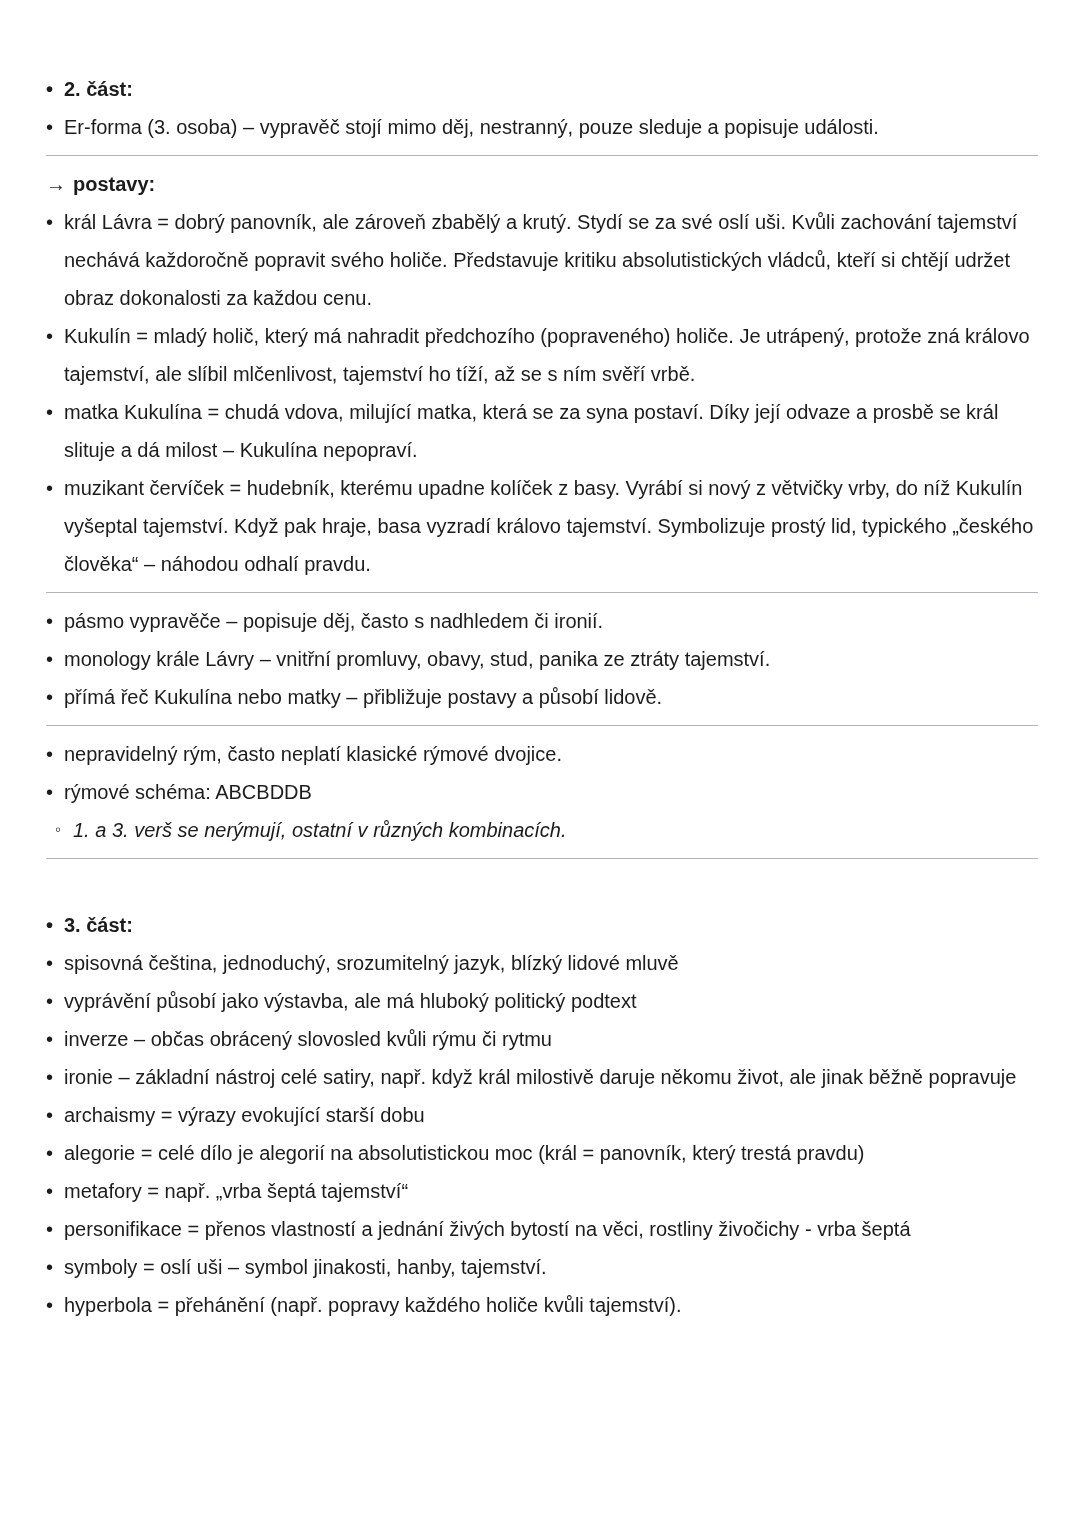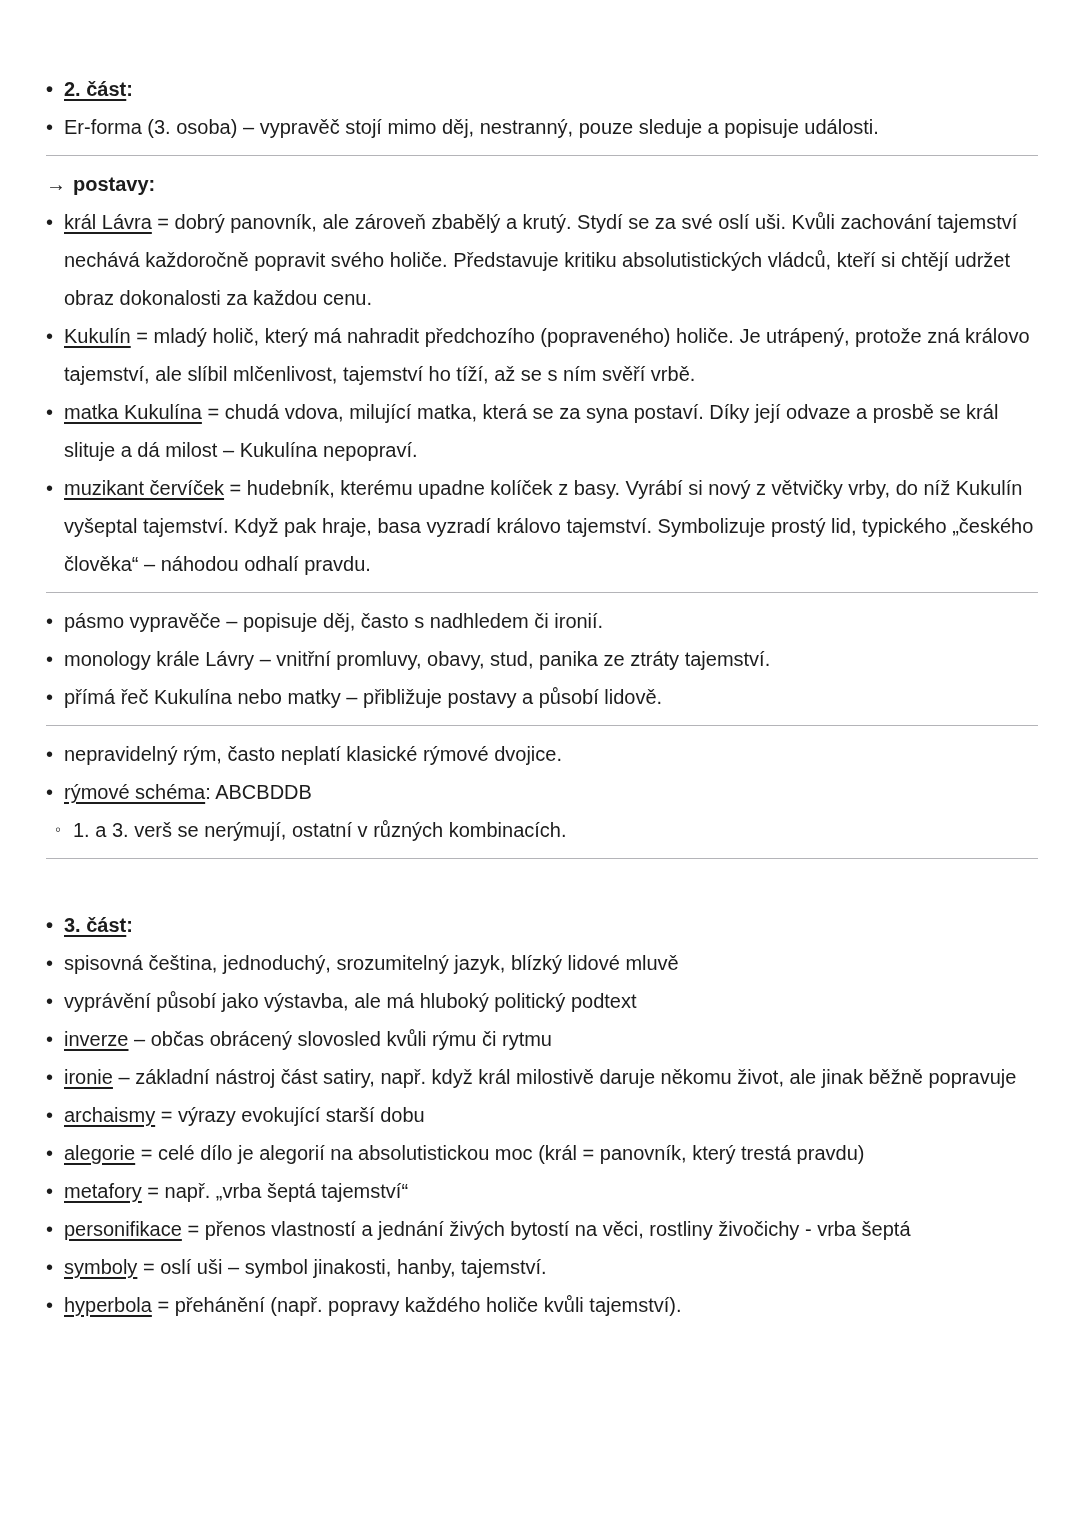--- a/index.html
+++ b/index.html
@@ -30,25 +30,24 @@
     margin-left: 9px;
     font-size: 17px;
   }
   .body { flex: 1; min-width: 0; }
   .bold { font-weight: bold; }
   .arrow {
     font-weight: bold;
     margin-right: 7px;
   }
   .term {
-    text-decoration: underline;
     text-decoration-thickness: 1.5px;
     text-underline-offset: 3px;
   }
-  .italic { }
+  .italic { font-style: italic; }
   .divider {
     height: 0;
     border-top: 1px solid #b4b4b8;
     margin: 9px 0;
   }
   .spacer { height: 38px; }
 </style>
 </head>
 <body style="background: rgb(255, 255, 255);">
 
@@ -118,21 +117,21 @@
     <div class="row flexrow">
       <span class="marker">•</span>
       <span class="body">vyprávění působí jako výstavba, ale má hluboký politický podtext</span>
     </div>
     <div class="row flexrow">
       <span class="marker">•</span>
       <span class="body"><span class="term">inverze</span><span> – </span><span>občas obrácený slovosled kvůli rýmu či rytmu</span></span>
     </div>
     <div class="row flexrow">
       <span class="marker">•</span>
-      <span class="body"><span class="term">ironie</span><span> – </span><span>základní nástroj část satiry, např. když král milostivě daruje někomu život, ale jinak běžně popravuje</span></span>
+      <span class="body"><span class="term">ironie</span><span> – </span><span>základní nástroj celé satiry, např. když král milostivě daruje někomu život, ale jinak běžně popravuje</span></span>
     </div>
     <div class="row flexrow">
       <span class="marker">•</span>
       <span class="body"><span class="term">archaismy</span><span> = </span><span>výrazy evokující starší dobu</span></span>
     </div>
     <div class="row flexrow">
       <span class="marker">•</span>
       <span class="body"><span class="term">alegorie</span><span> = </span><span>celé dílo je alegorií na absolutistickou moc (král = panovník, který trestá pravdu)</span></span>
     </div>
     <div class="row flexrow">

